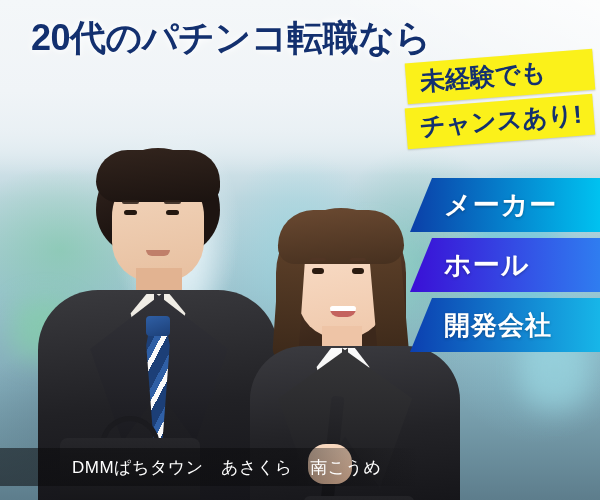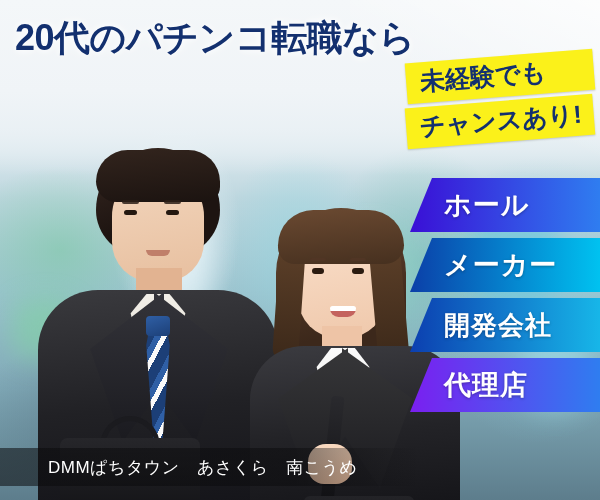--- a/index.html
+++ b/index.html
@@ -161,21 +161,21 @@
     position:absolute; left:58px; top:236px; width:44px; height:40px;
     background:linear-gradient(165deg,#fadcc4,#eec0a0); border-radius:18px 18px 16px 16px;
   }
   .woman .bag{
     position:absolute; left:54px; top:288px; width:110px; height:60px;
     background:linear-gradient(180deg,#232327,#0d0d10); border-radius:6px;
   }
 
   
   .headline {
-    position:absolute; left:15px; top:16px; z-index:6;
+    position:absolute; left:31px; top:16px; z-index:6;
     color:#13306f;
     font-weight:bold;
     font-size:36px; line-height:44px;
     letter-spacing:-.5px;
     text-shadow:0 0 7px rgba(255,255,255,.95), 0 0 14px rgba(255,255,255,.8);
     white-space:nowrap;
   }
 
   .chance-up {
     position:absolute; left:24px; top:66px; z-index:6;
@@ -227,21 +227,21 @@
   }
   .cat.c3 span, .cat.c5 span { font-size:26px; }
 
   
   .credit {
     position:absolute; left:0; bottom:14px; width:420px; height:38px; z-index:7;
     display:flex; align-items:center;
     background:linear-gradient(90deg, rgba(10,10,12,.55) 0%, rgba(10,10,12,.5) 70%, rgba(10,10,12,0) 100%);
   }
   .credit span {
-    color:#fff; font-size:17px; letter-spacing:.5px; padding-left:48px; white-space:nowrap;
+    color:#fff; font-size:17px; letter-spacing:.5px; padding-left:72px; white-space:nowrap;
   }
 </style>
 </head>
 <body>
 
 <div class="banner">
 
   <div class="bg"></div>
   <div class="bg-blur-shapes">
     <i style="left:10px;  top:300px; width:70px;  height:60px;  background:#7fd4a0;"></i>
@@ -295,31 +295,28 @@
 
   <div class="headline">20代のパチンコ転職なら</div>
 
 
   <div class="badge">
     <div class="line">未経験でも</div>
     <div class="line">チャンスあり!</div>
   </div>
 
   <div class="cats">
+    <div class="cat c1" style="background: linear-gradient(90deg, rgb(11, 63, 168) 0%, rgb(0, 194, 240) 100%);">
+      <span>メーカー</span>
+    </div>
     <div class="cat c2" style="background: linear-gradient(90deg, rgb(58, 15, 214) 0%, rgb(47, 125, 240) 100%);">
       <span>ホール</span>
-    </div>
-    <div class="cat c1" style="background: linear-gradient(90deg, rgb(11, 63, 168) 0%, rgb(0, 194, 240) 100%);">
-      <span>メーカー</span>
     </div>
     <div class="cat c3" style="background: linear-gradient(90deg, rgb(12, 63, 176) 0%, rgb(23, 182, 232) 100%);">
       <span>開発会社</span>
     </div>
-    <div class="cat c4" style="background: linear-gradient(90deg, rgb(122, 31, 240) 0%, rgb(47, 125, 240) 100%);">
-      <span>代理店</span>
-    </div>
   </div>
 
   <div class="credit">
     <span>DMMぱちタウン　あさくら　南こうめ</span>
   </div>
 
 </div>
 
 </body></html>

